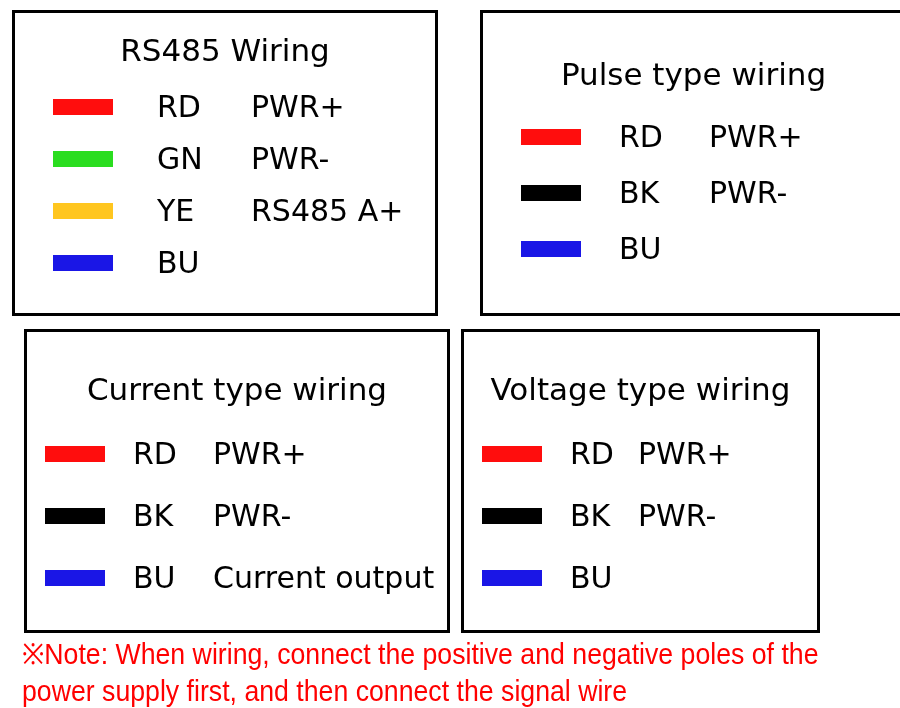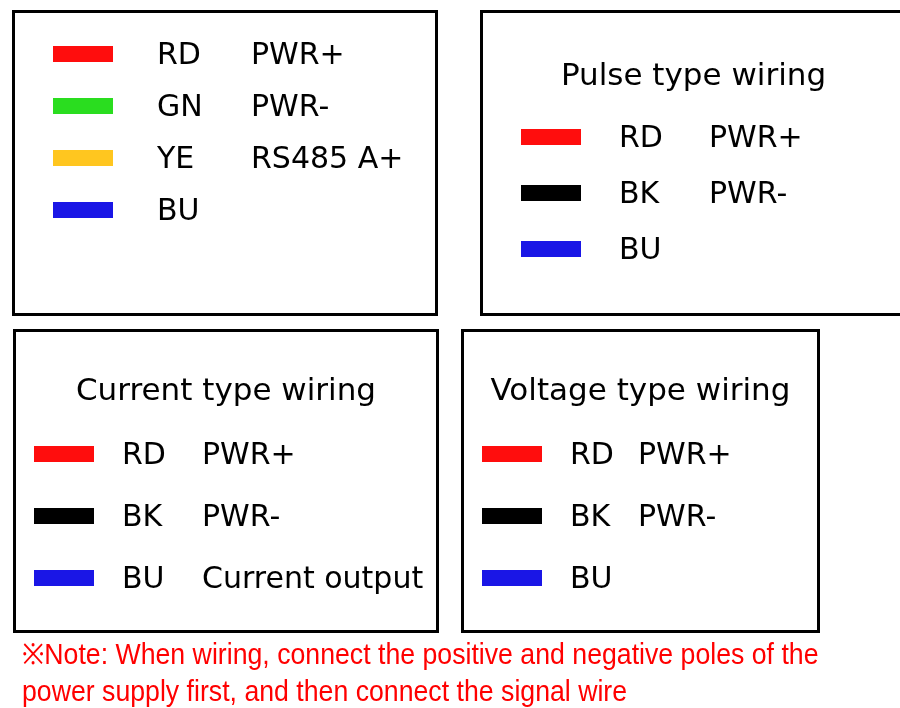--- a/index.html
+++ b/index.html
@@ -26,21 +26,21 @@
     position: absolute;
     box-sizing: border-box;
     border: 3px solid #000000;
     background: #ffffff;
   }
   
   .panel-1 { left: 12px;  top: 10px;  width: 426px; height: 306px; }
   
   .panel-2 { left: 480px; top: 10px;  width: 427px; height: 306px; }
   
-  .panel-3 { left: 13px;  top: 329px; width: 426px; height: 304px; }
+  .panel-3 { left: 24px;  top: 329px; width: 426px; height: 304px; }
   
   .panel-4 { left: 461px; top: 329px; width: 359px; height: 304px; }
 
   .panel-title {
     text-align: center;
     font-size: 31px;
     line-height: 1;
     color: #000000;
     white-space: nowrap;
   }
@@ -109,20 +109,21 @@
     transform-origin: left top;
     white-space: pre-line;
   }
 </style>
 </head>
 <body>
 
 <div class="panel-grid">
 
   <div class="panel panel-1">
+    <div class="panel-title">RS485 Wiring</div>
     <div class="rows">
       <div class="wire-row">
         <span class="swatch" style="background:#ff0d0d"></span>
         <span class="wire-code">RD</span>
         <span class="wire-desc">PWR+</span>
       </div>
       <div class="wire-row">
         <span class="swatch" style="background:#2add1f"></span>
         <span class="wire-code">GN</span>
         <span class="wire-desc">PWR-</span>

